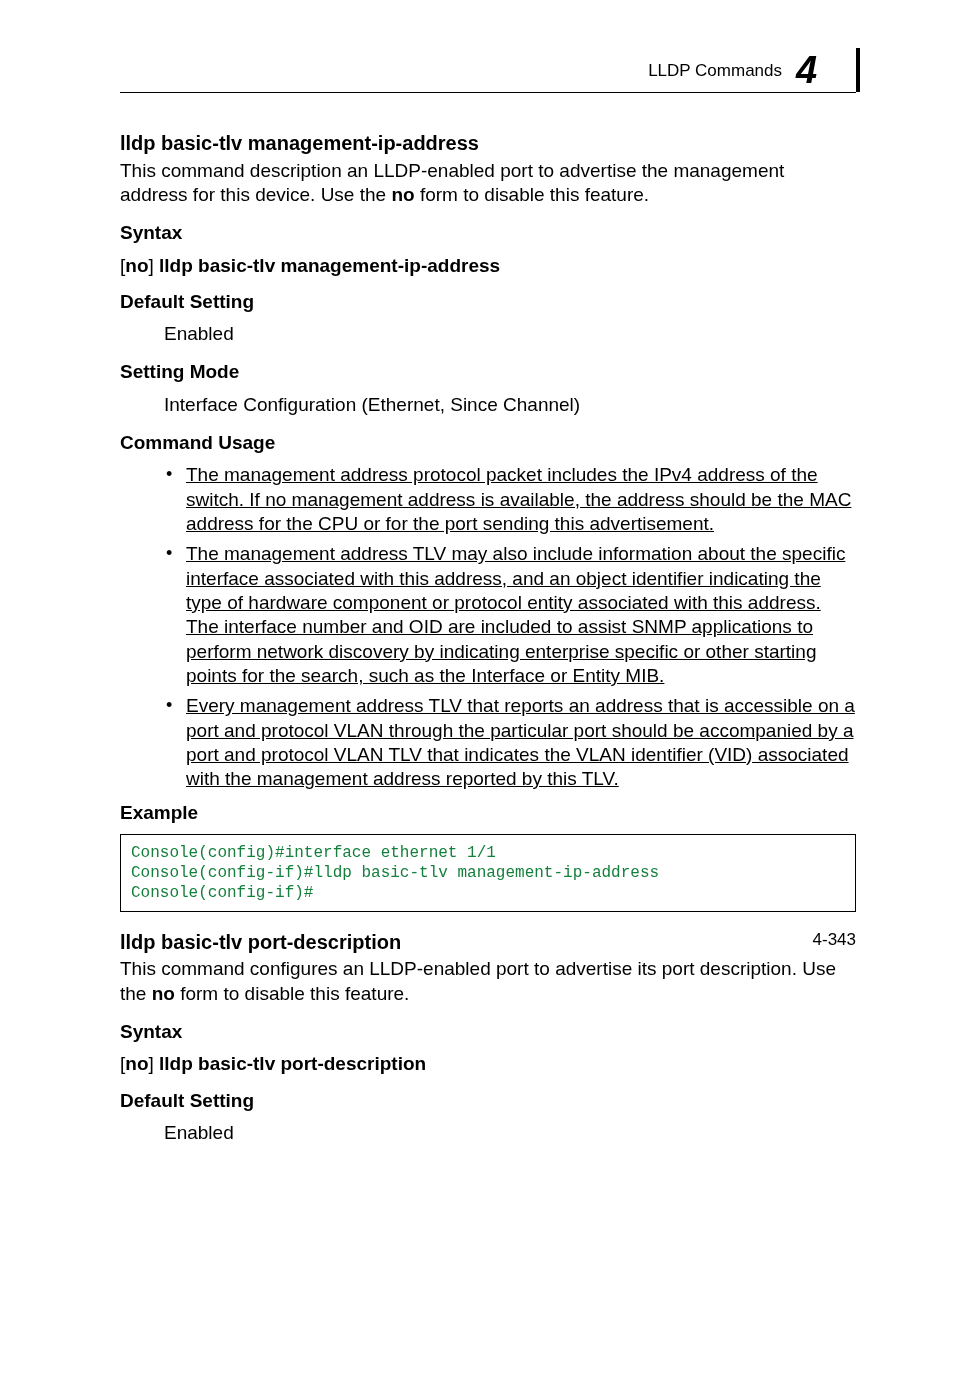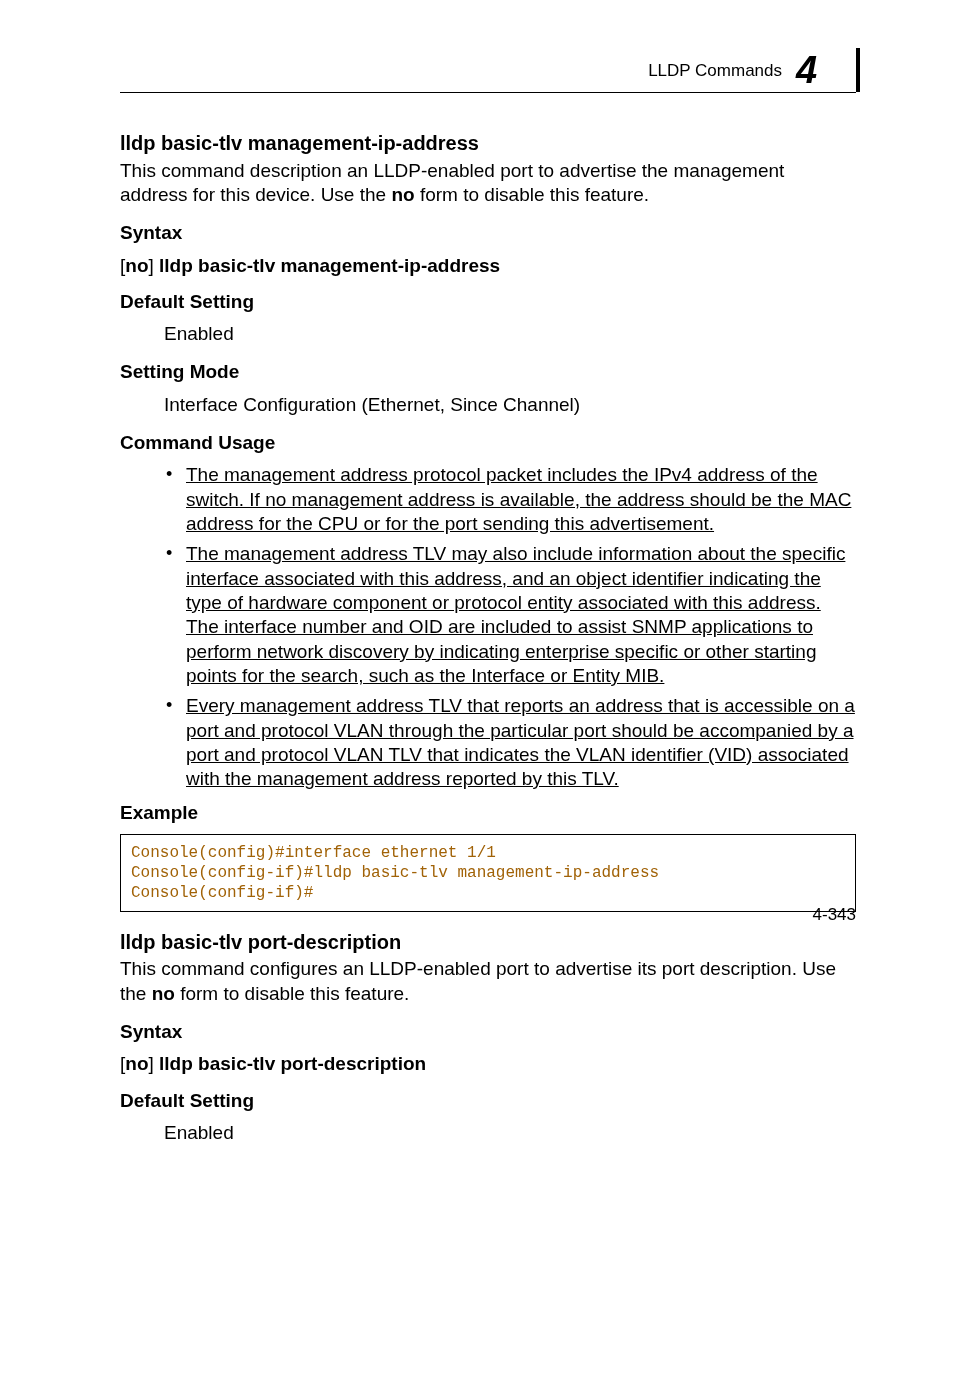--- a/index.html
+++ b/index.html
@@ -100,26 +100,26 @@
     top: 0;
     font-size: 18px;
   }
   .code-box {
     border: 1px solid #000;
     padding: 8px 10px;
     font-family: "Courier New", monospace;
     font-size: 16px;
     line-height: 1.25;
     white-space: pre;
-    color: #a16207;
+    color: #15803d;
     margin: 6px 0 18px 0;
   }
   .page-number {
     position: absolute;
-    bottom: 63px;
+    bottom: 38px;
     right: 98px;
     font-size: 17px;
   }
   b { font-weight: bold; }
 </style>
 </head>
 <body>
 
 <div class="page">
 

